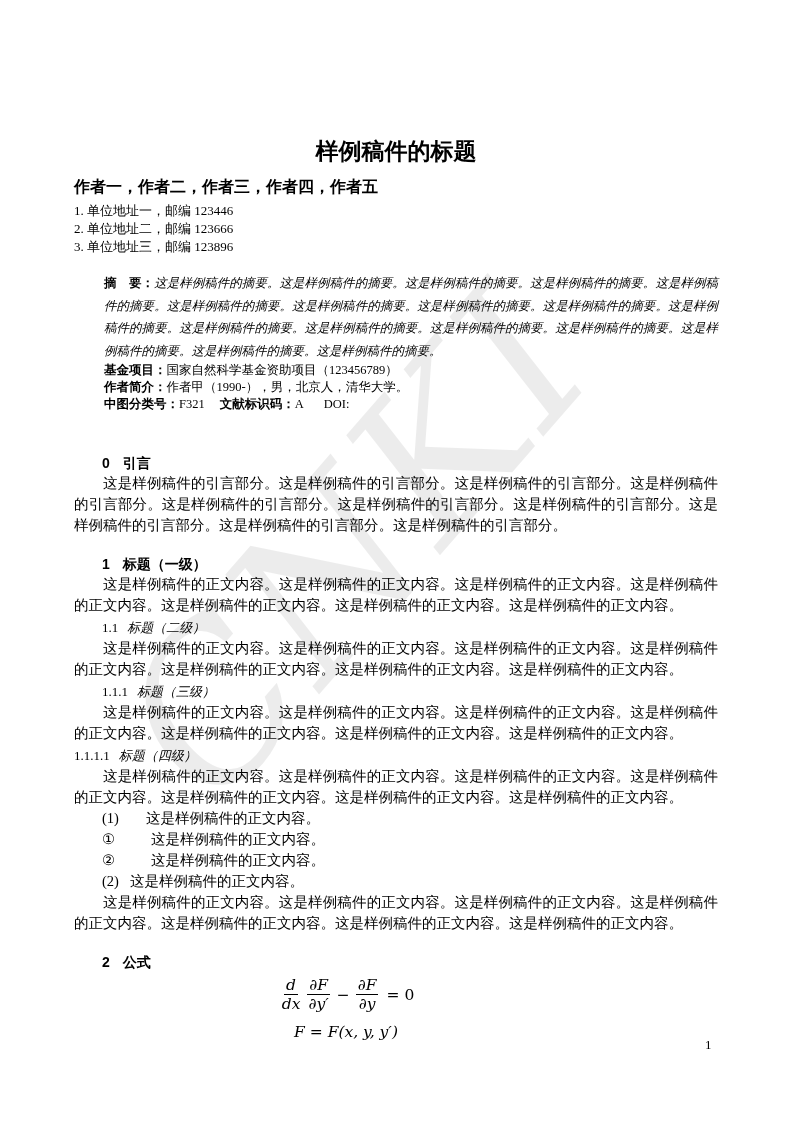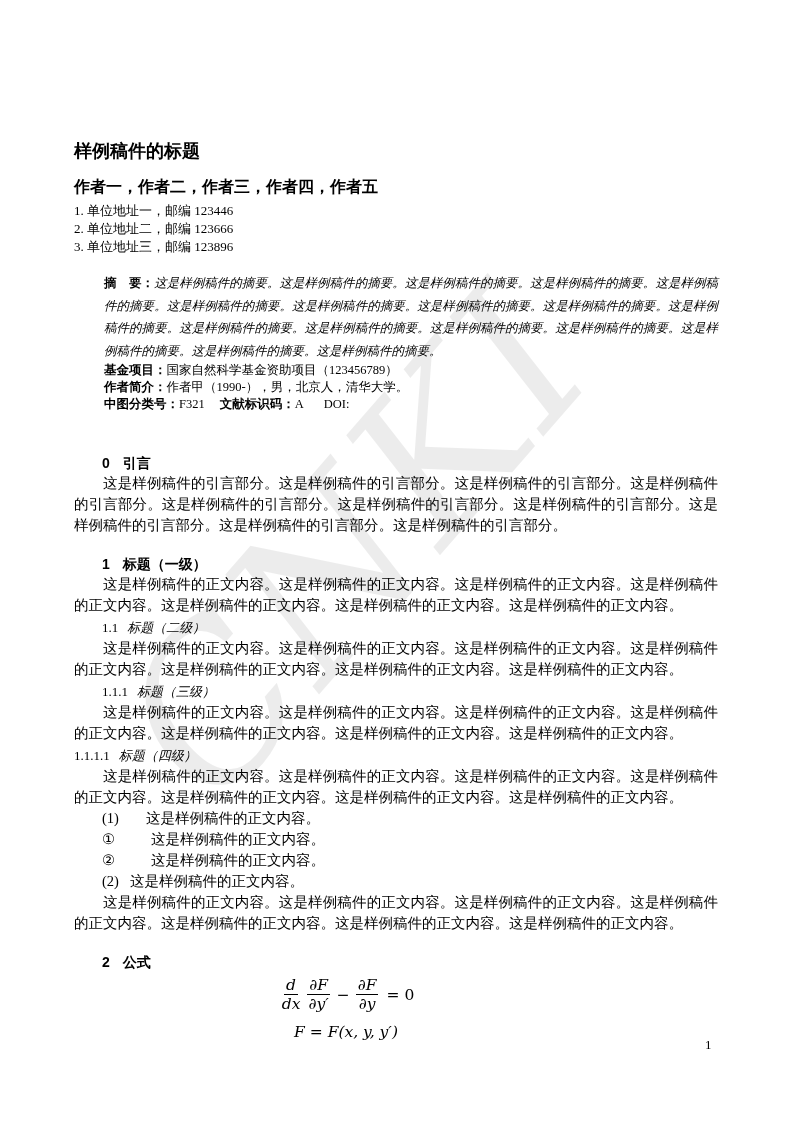--- a/index.html
+++ b/index.html
@@ -5,22 +5,22 @@
   html,body{margin:0;padding:0;background:#ffffff;}
   .page{position:relative;width:794px;height:1123px;background:#ffffff;overflow:hidden;
         font-family:"Liberation Serif","DejaVu Serif",serif;color:#000;}
   .watermark{position:absolute;left:25px;top:390px;width:660px;height:310px;
         display:flex;align-items:center;justify-content:center;
         transform:rotate(-49deg);
         font-family:"DejaVu Serif",serif;font-style:italic;
         font-size:205px;letter-spacing:4px;color:rgba(0,0,0,0.075);
         z-index:0;user-select:none;}
   .content{position:absolute;left:74px;top:0;width:644px;z-index:1;}
-  .doc-title{margin-top:136px;font-family:"Liberation Sans","DejaVu Sans",sans-serif;
-        font-weight:bold;font-size:18px;line-height:30px;}
+  .doc-title{margin-top:136px;text-align:center;font-family:"Liberation Sans","DejaVu Sans",sans-serif;
+        font-weight:bold;font-size:23px;line-height:30px;}
   .authors{margin-top:10px;font-family:"Liberation Sans","DejaVu Sans",sans-serif;
         font-weight:bold;font-size:16px;line-height:22px;}
   .affils{margin-top:4px;font-size:13px;line-height:18px;}
   .abstract-block{margin-left:30px;margin-top:16px;}
   .abstract{font-size:12.5px;line-height:22.5px;text-align:justify;margin:0;}
   .kai{font-style:italic;}
   .lab{font-family:"Liberation Sans","DejaVu Sans",sans-serif;font-weight:bold;font-style:normal;}
   .metaline{font-size:12.5px;line-height:17px;margin:0;}
   .metaline:first-of-type{margin-top:2px;}
   .gap1{display:inline-block;width:15px;}

